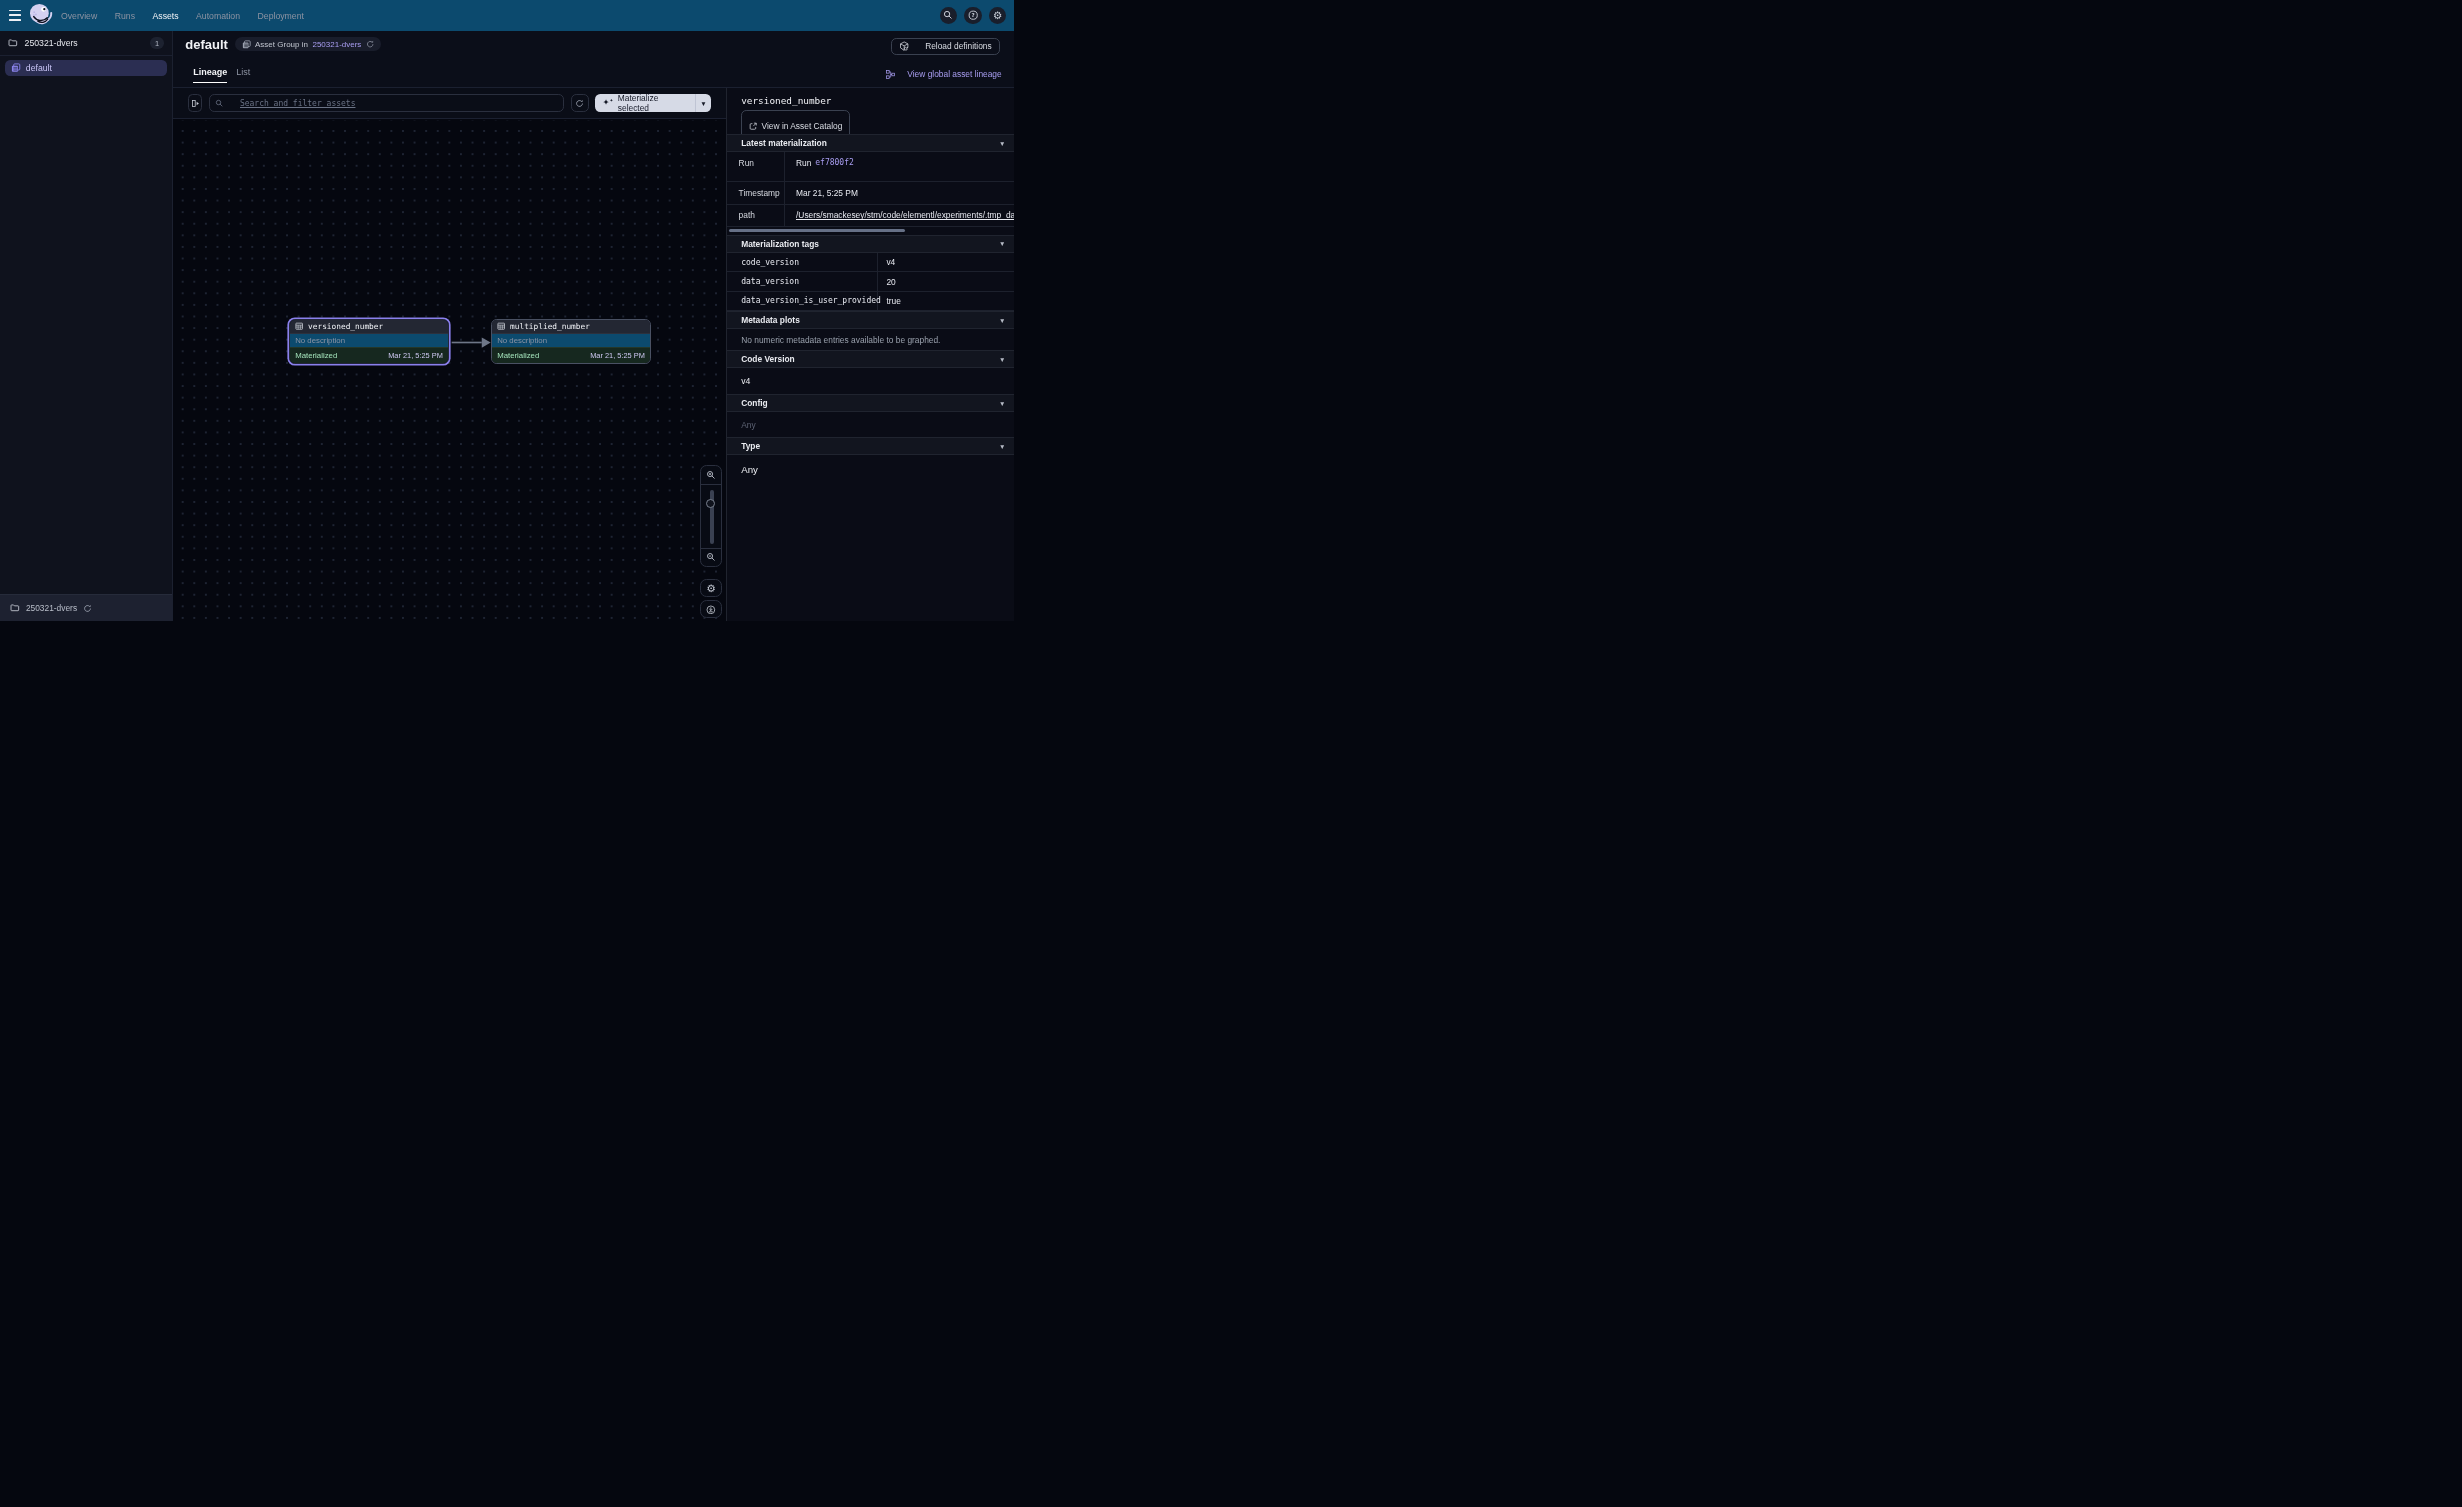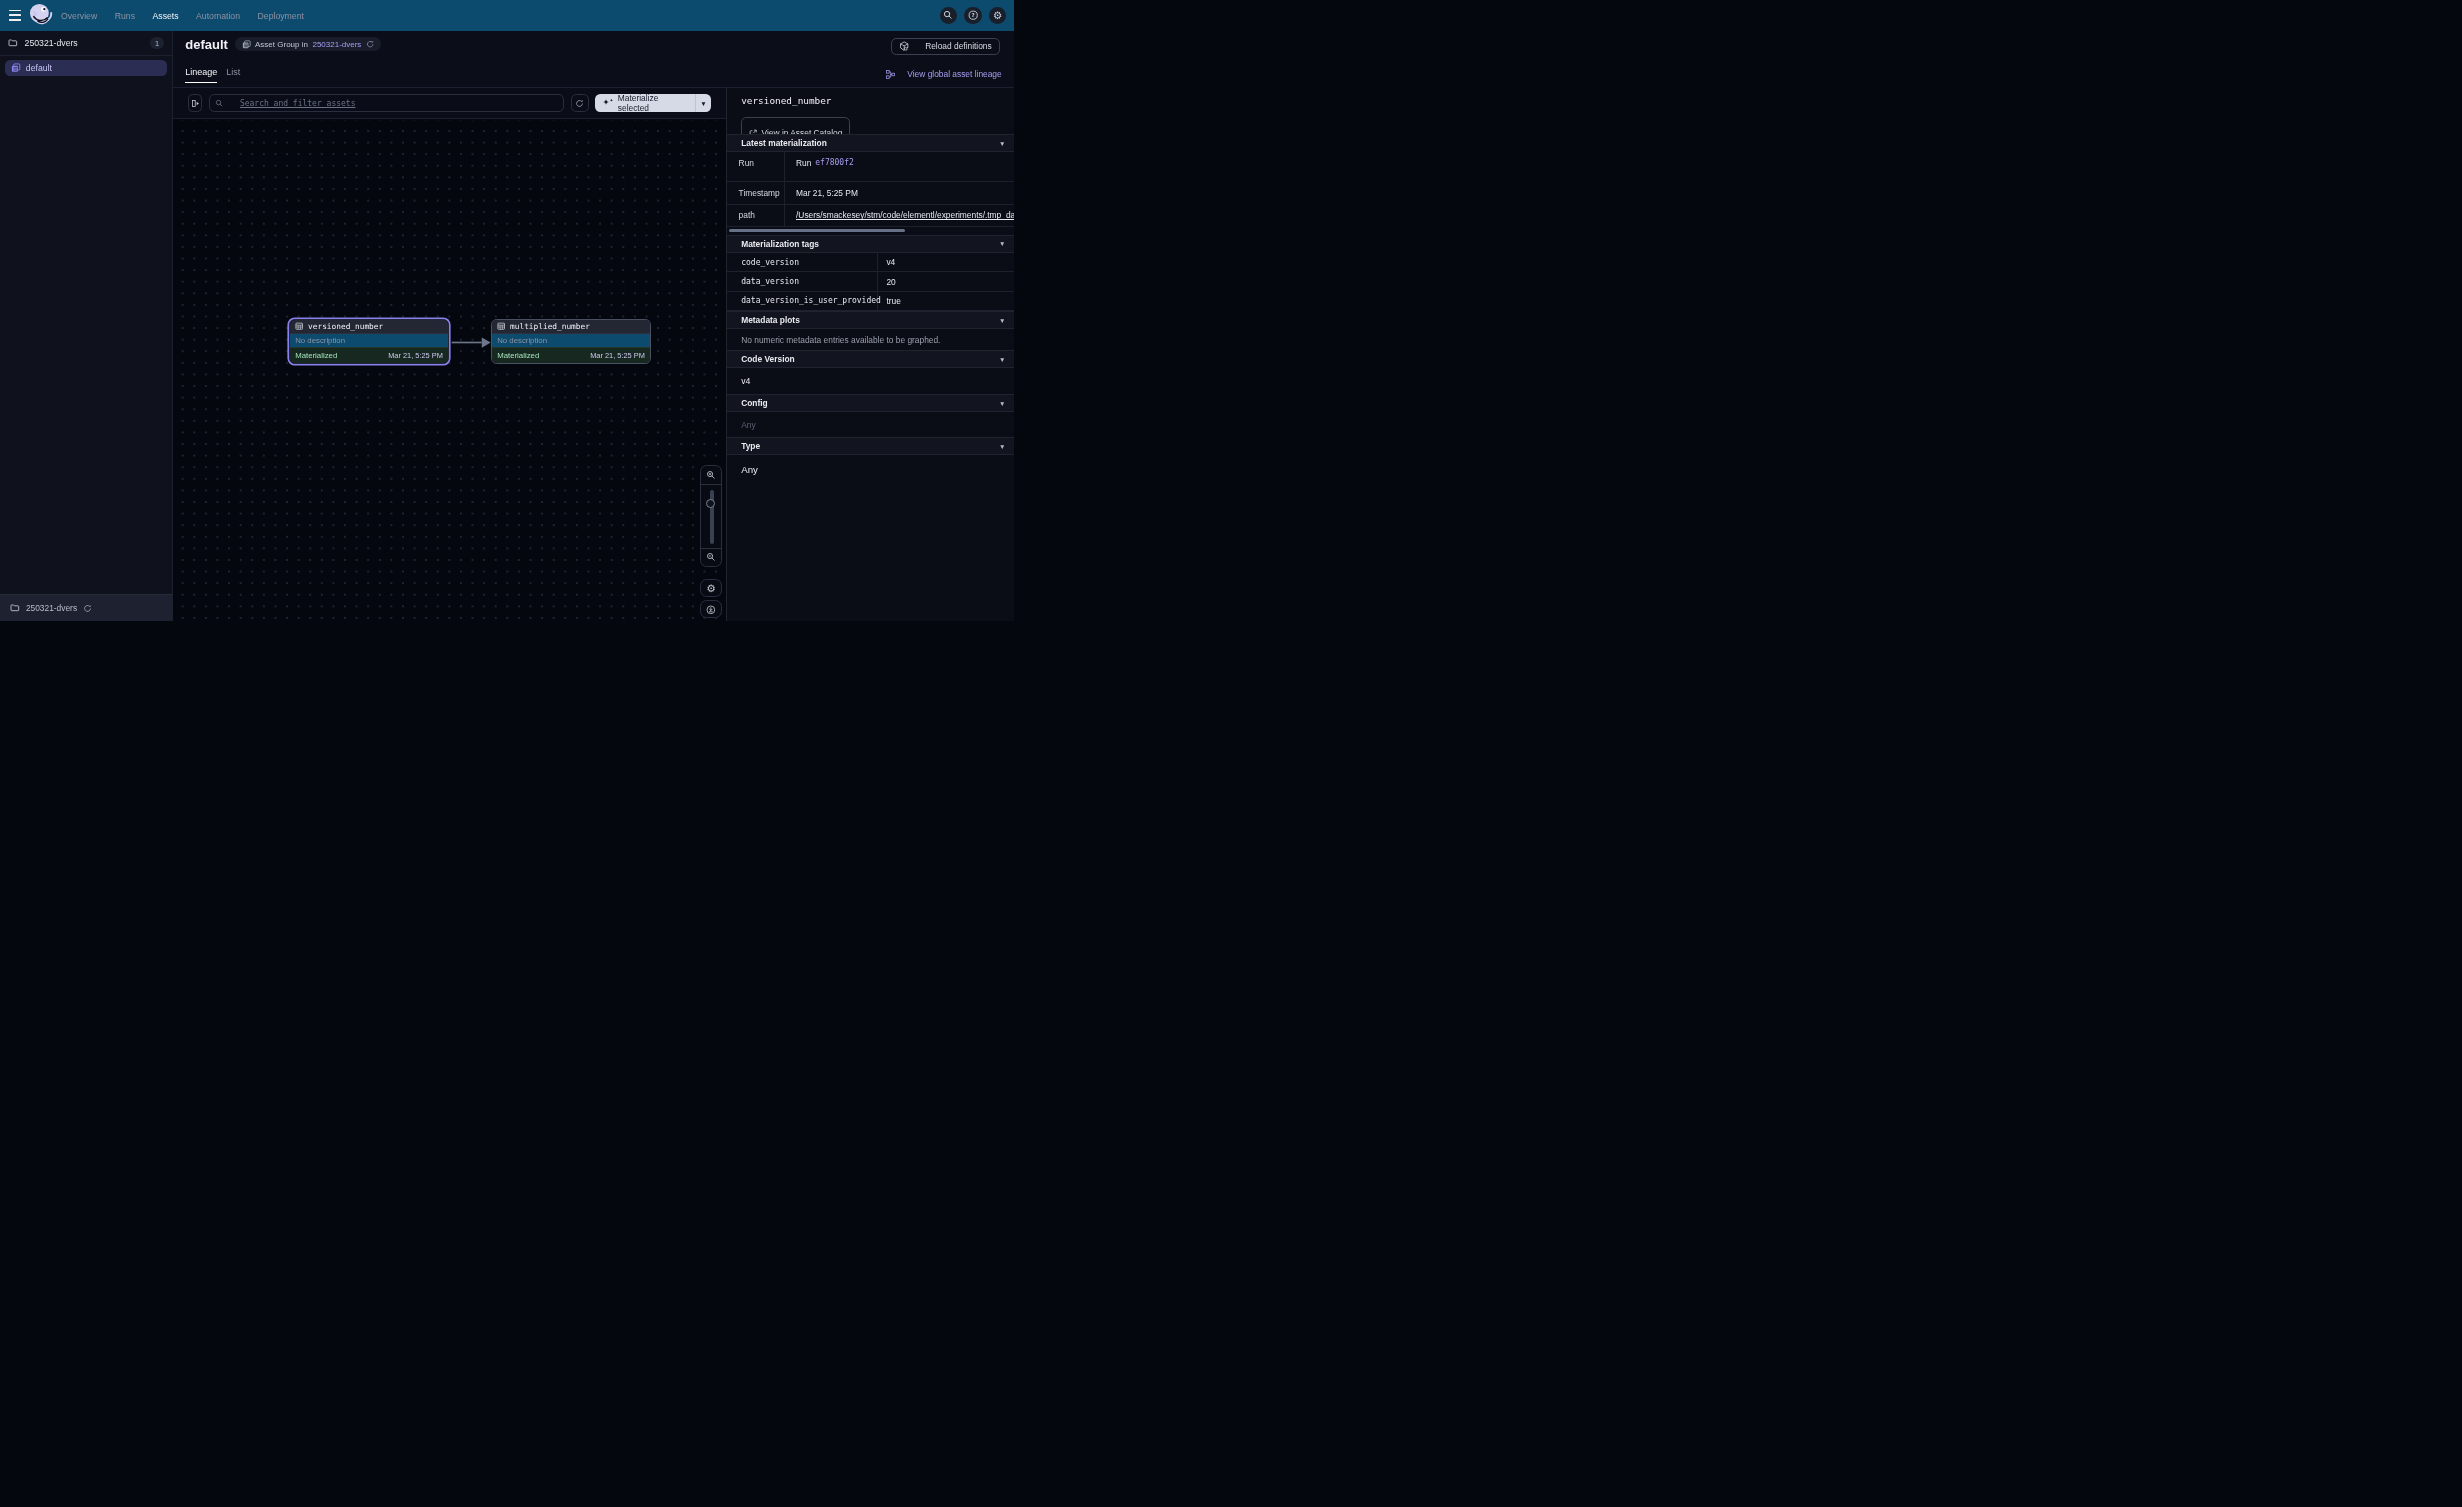--- a/index.html
+++ b/index.html
@@ -28,21 +28,21 @@
 
   
   .main-header { position:absolute; left:173px; top:31px; width:841px; height:57px; background:#0b0e19; border-bottom:0.6px solid #1b2030; }
   .title-row { position:absolute; left:12.3px; top:5.8px; display:flex; align-items:center; gap:7.1px; }
   .page-title { font-size:13px; font-weight:700; color:#f0f1f5; }
   .group-badge { height:14.2px; background:#191d2b; border-radius:7.8px; display:flex; align-items:center; gap:4.5px; padding:0 6.5px; font-size:8px; color:#c2c6d0; cursor:pointer; }
   .group-badge .lnk { color:#a89df0; }
   .reload-btn { position:absolute; right:14.2px; top:6.5px; height:17.5px; border:0.6px solid #3a4150; border-radius:5.2px; display:flex; align-items:center; gap:16px; padding:0 7.1px; font-size:8.4px; color:#d9dce3; cursor:pointer; background:transparent; }
   .tabs { position:absolute; left:12.3px; top:36px; display:flex; gap:9px; }
   .tab { font-size:9px; color:#8d93a2; padding-bottom:5.2px; cursor:pointer; }
-  .tab.active { color:#f4f5f8; font-weight:400; border-bottom:1.9px solid #ffffff; }
+  .tab.active { color:#f4f5f8; font-weight:700; border-bottom:1.9px solid #ffffff;margin-left:8px; }
   .global-lineage { position:absolute; right:12.3px; top:38px; display:flex; align-items:center; gap:12px; color:#a89df0; font-size:8.4px; cursor:pointer; }
 
   
   .toolbar { position:absolute; left:173px; top:88px; width:553px; height:31px; background:#0a0d17; border-bottom:0.6px solid #1b2030; display:flex; align-items:center; padding:0 15px; gap:6.5px; }
   .collapse-btn { width:14.2px; height:17.5px; border:0.6px solid #2a2f3e; border-radius:4.5px; display:flex; align-items:center; justify-content:center; color:#c6cbd5; cursor:pointer; background:transparent; flex:0 0 auto; }
   .search-box { width:370px; height:17.5px; border:0.6px solid #2a2f3e; border-radius:5.2px; display:flex; align-items:center; padding:0 5.8px; gap:16px; color:#6b7386;text-decoration:underline; }
   .search-box input { background:transparent; border:none; outline:none; color:#aab0bf; font-family:"DejaVu Sans Mono", monospace; font-size:8px; width:100%; }
   .search-box input::placeholder { color:#6b7386; }
   .refresh-btn { width:19px; height:17.5px; border:0.6px solid #2a2f3e; border-radius:5.2px; display:flex; align-items:center; justify-content:center; color:#9aa0ae; cursor:pointer; background:transparent; }
   .mat-btn { height:17.5px; border-radius:5.2px; background:#d6dae6; color:#151927; display:flex; align-items:center; font-size:8.4px; cursor:pointer; overflow:hidden; }
@@ -69,21 +69,21 @@
   .zoom-slider { height:65px; border-top:0.6px solid #2a2f3e; border-bottom:0.6px solid #2a2f3e; position:relative; }
   .slider-track { position:absolute; left:9px; top:5.2px; width:3.9px; height:54px; background:#3a4152; border-radius:1.9px; }
   .slider-thumb { position:absolute; left:4.5px; top:14.2px; width:9.7px; height:9.7px; border:1.6px solid #79818f; border-radius:50%; background:#10131d; cursor:grab; }
   .sq-btn { height:18px; border:0.6px solid #2a2f3e; border-radius:6.5px; display:flex; align-items:center; justify-content:center; color:#c9ced8; background:#080b14; cursor:pointer; }
   .gear-glyph { font-family:"DejaVu Sans", sans-serif; font-size:10.4px; line-height:1; }
 
   
   .panel { position:absolute; left:726px; top:88px; width:289px; height:533px; background:#0a0c16; border-left:0.6px solid #20242f; }
   .panel-top { height:46px; position:relative; }
   .panel-title { position:absolute; left:14.2px; top:7.1px; font-family:"DejaVu Sans Mono", monospace; font-size:9.4px; color:#f0f1f5; }
-  .catalog-btn { position:absolute; left:14.2px; top:29px; height:32px; border:0.6px solid #3a4150; border-radius:5.2px; display:flex; align-items:center; gap:4.5px; padding:0 6.5px; font-size:8.4px; color:#d9dce3; cursor:pointer; background:transparent; }
+  .catalog-btn { position:absolute; left:14.2px; top:22px; height:32px; border:0.6px solid #3a4150; border-radius:5.2px; display:flex; align-items:center; gap:4.5px; padding:0 6.5px; font-size:8.4px; color:#d9dce3; cursor:pointer; background:transparent; }
   .sect-head { height:18px; background:#12151f; border-top:0.6px solid #20242f; border-bottom:0.6px solid #20242f; display:flex; align-items:center; padding:0 14.2px; font-size:8.4px; font-weight:700; color:#e9ebf0; position:relative; cursor:pointer; }
   .sect-head .caret { position:absolute; right:9.7px; color:#b6bbc6; font-size:6.5px; }
   .lt-row { display:flex; border-bottom:0.6px solid #1d212d; font-size:8.4px; }
   .lt-key { width:58px; flex:0 0 auto; border-right:0.6px solid #1d212d; padding-left:11.6px; color:#d6d9e0; display:flex; align-items:center; }
   .lt-val { flex:1; padding-left:11px; display:flex; align-items:center; color:#e8eaf1; white-space:nowrap; overflow:hidden; }
   .row-run { height:30px; }
   .row-run .lt-key, .row-run .lt-val { align-items:flex-start; padding-top:5.8px; }
   .row-std { height:22.6px; }
   .runid { font-family:"DejaVu Sans Mono", monospace; color:#a89df0; margin-left:3.9px; font-size:8px; }
   .path-link { color:#e8eaf1; text-decoration:underline; cursor:pointer; }

